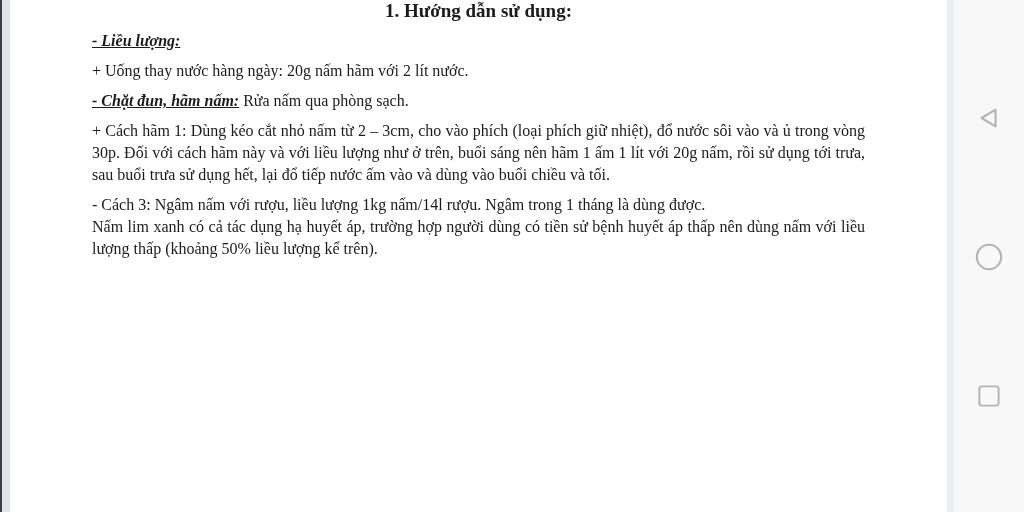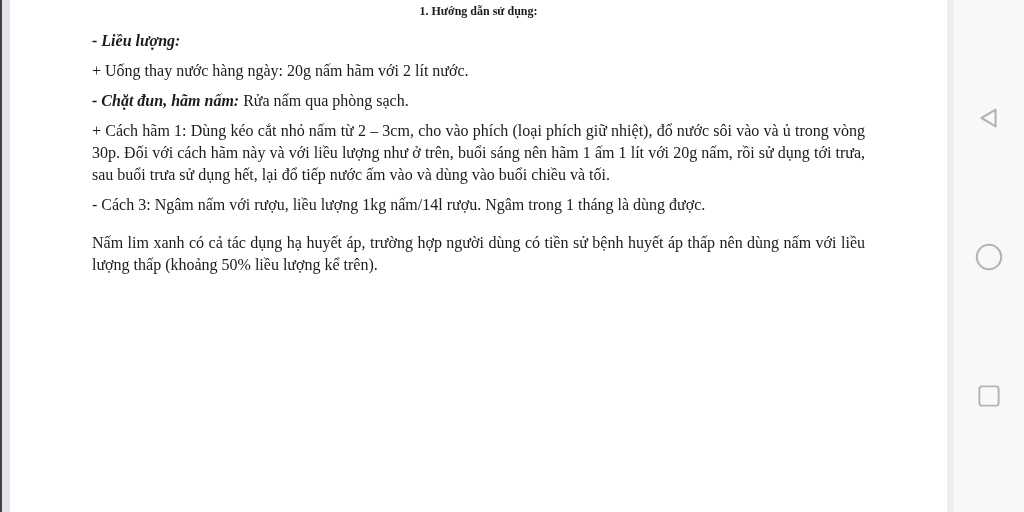--- a/index.html
+++ b/index.html
@@ -27,28 +27,28 @@
     background: #ffffff;
     box-sizing: border-box;
     padding: 0 82px;
     font-size: 16px;
     line-height: 22px;
   }
   .doc-title {
     font-weight: bold;
     text-align: center;
     margin: 0 0 8px 0;
-    font-size: 12px;
+    font-size: 19px;
   }
   .page p {
     margin: 0 0 8px 0;
   }
-  .page p.tight { margin-bottom: 16px; }
+  .page p.tight { margin-bottom: 0; }
   .page p.just { text-align: justify; }
-  .lead { font-weight: bold; font-style: italic; }
+  .lead { font-weight: bold; font-style: italic; text-decoration: underline; }
   .scrollbar-track {
     position: absolute; left: 947px; top: 0;
     width: 7px; height: 512px;
     background: #eceef0;
   }
   .nav-bar {
     position: absolute; left: 954px; top: 0;
     width: 70px; height: 512px;
     background: #f8f8f8;
   }

